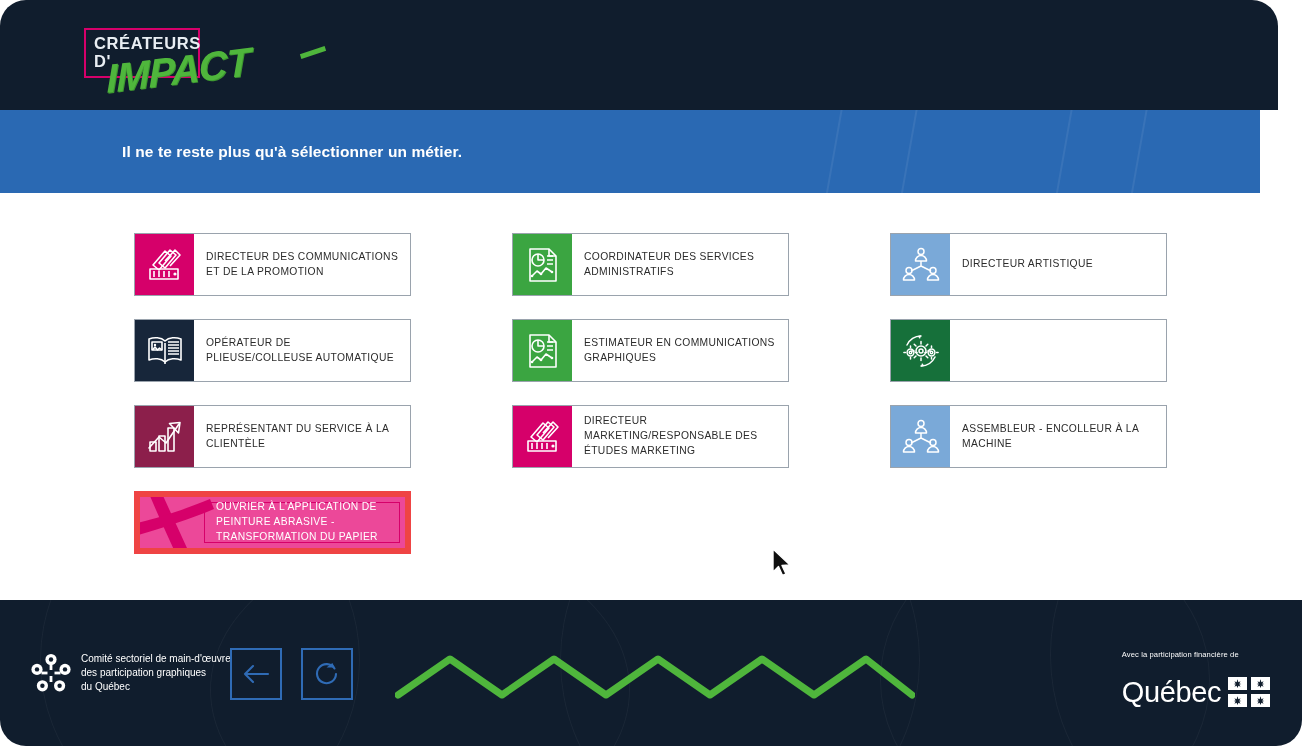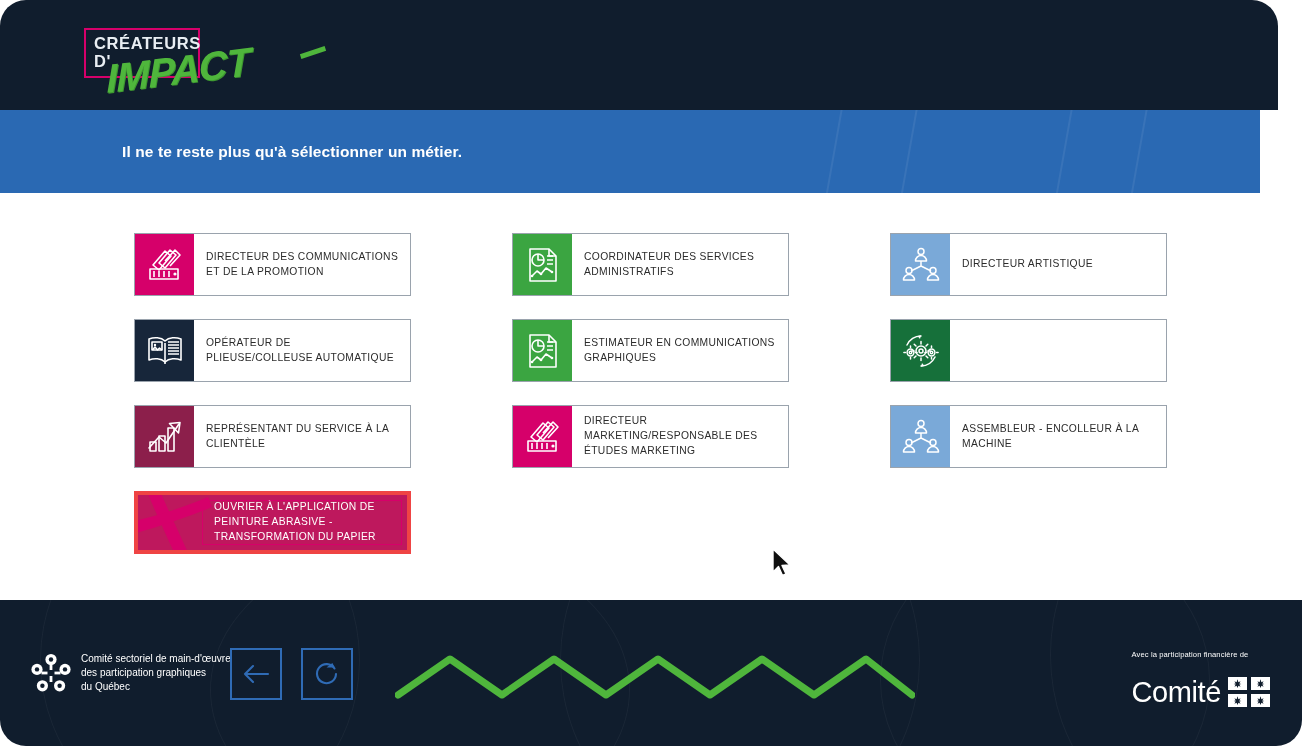--- a/index.html
+++ b/index.html
@@ -87,21 +87,21 @@
   .card-label {
     flex: 1; display: flex; align-items: center;
     padding: 0 10px 0 12px;
     color: #2b2b2b; font-size: 10.3px; font-weight: 400;
     letter-spacing: 0.35px; line-height: 1.45;
     text-transform: uppercase;
   }
 
   
   .card.selected {
-    background: #be185d; border: 4px solid #ef4444;
+    background: #ec4899; border: 6px solid #ef4444;
     overflow: hidden;
   }
   .card.selected .card-label { color: #ffffff; }
   .card.selected .sel-border {
     position: absolute; left: 64px; top: 5px; right: 5px; bottom: 5px;
     border: 1px solid #d6006a; pointer-events: none;
   }
   .card.selected .brush {
     position: absolute; left: -4px; top: -8px; width: 90px; height: 80px;
   }
@@ -367,21 +367,21 @@
     </div>
   </div>
 
   <svg class="zigzag" viewBox="0 0 520 55">
     <polyline points="3,50 55,14 107,50 159,14 211,50 263,14 315,50 367,14 419,50 471,14 517,50" fill="none" stroke="#4fb63c" stroke-width="7" stroke-linejoin="round" stroke-linecap="round"></polyline>
   </svg>
 
   <div class="quebec">
     <div class="quebec-caption">Avec la participation financière de</div>
     <div class="quebec-row">
-      <div class="quebec-word">Comité</div>
+      <div class="quebec-word">Québec</div>
       <svg class="flag" width="42" height="30" viewBox="0 0 42 30">
         <g fill="#ffffff">
           <rect x="0" y="0" width="19" height="13"></rect>
           <rect x="23" y="0" width="19" height="13"></rect>
           <rect x="0" y="17" width="19" height="13"></rect>
           <rect x="23" y="17" width="19" height="13"></rect>
         </g>
         <g fill="#101d2d">
           <path d="M9.5 2.2 L10.4 5.2 L12.6 4.2 L11.3 6.6 L13.4 7 L11.3 7.6 L12.6 9.8 L10.4 8.8 L9.5 11 L8.6 8.8 L6.4 9.8 L7.7 7.6 L5.6 7 L7.7 6.6 L6.4 4.2 L8.6 5.2 Z"></path>
           <path d="M32.5 2.2 L33.4 5.2 L35.6 4.2 L34.3 6.6 L36.4 7 L34.3 7.6 L35.6 9.8 L33.4 8.8 L32.5 11 L31.6 8.8 L29.4 9.8 L30.7 7.6 L28.6 7 L30.7 6.6 L29.4 4.2 L31.6 5.2 Z"></path>

